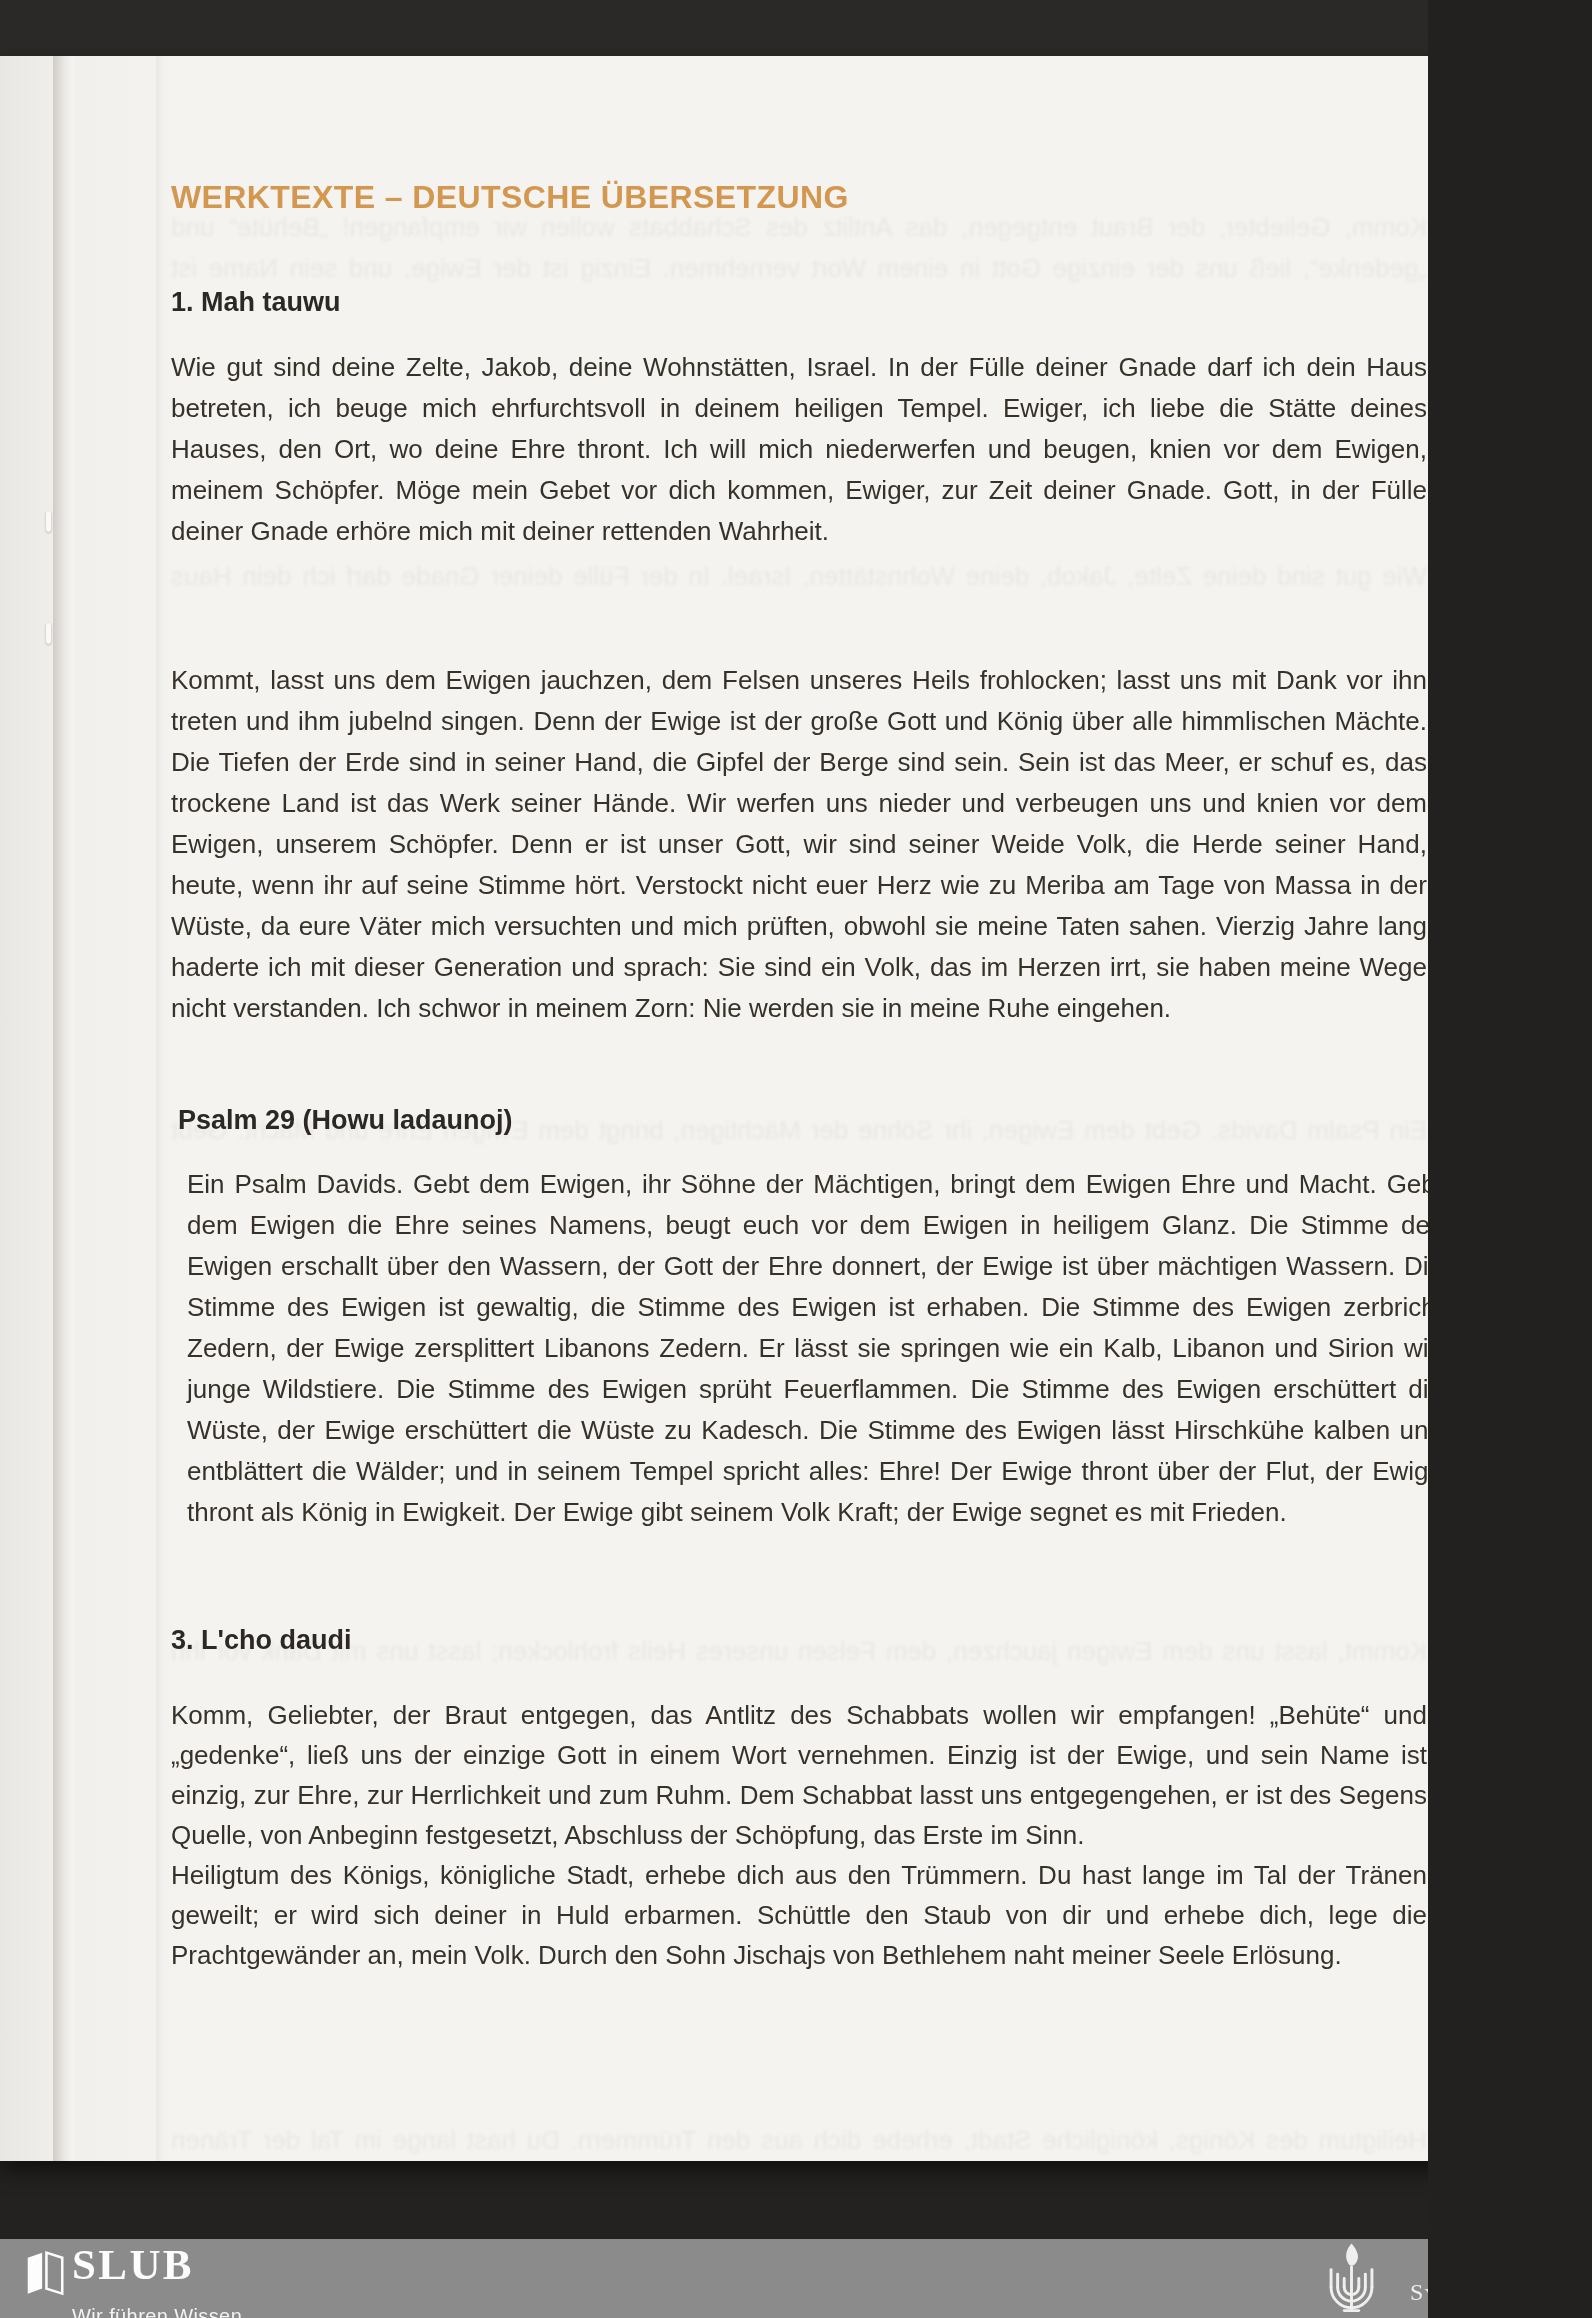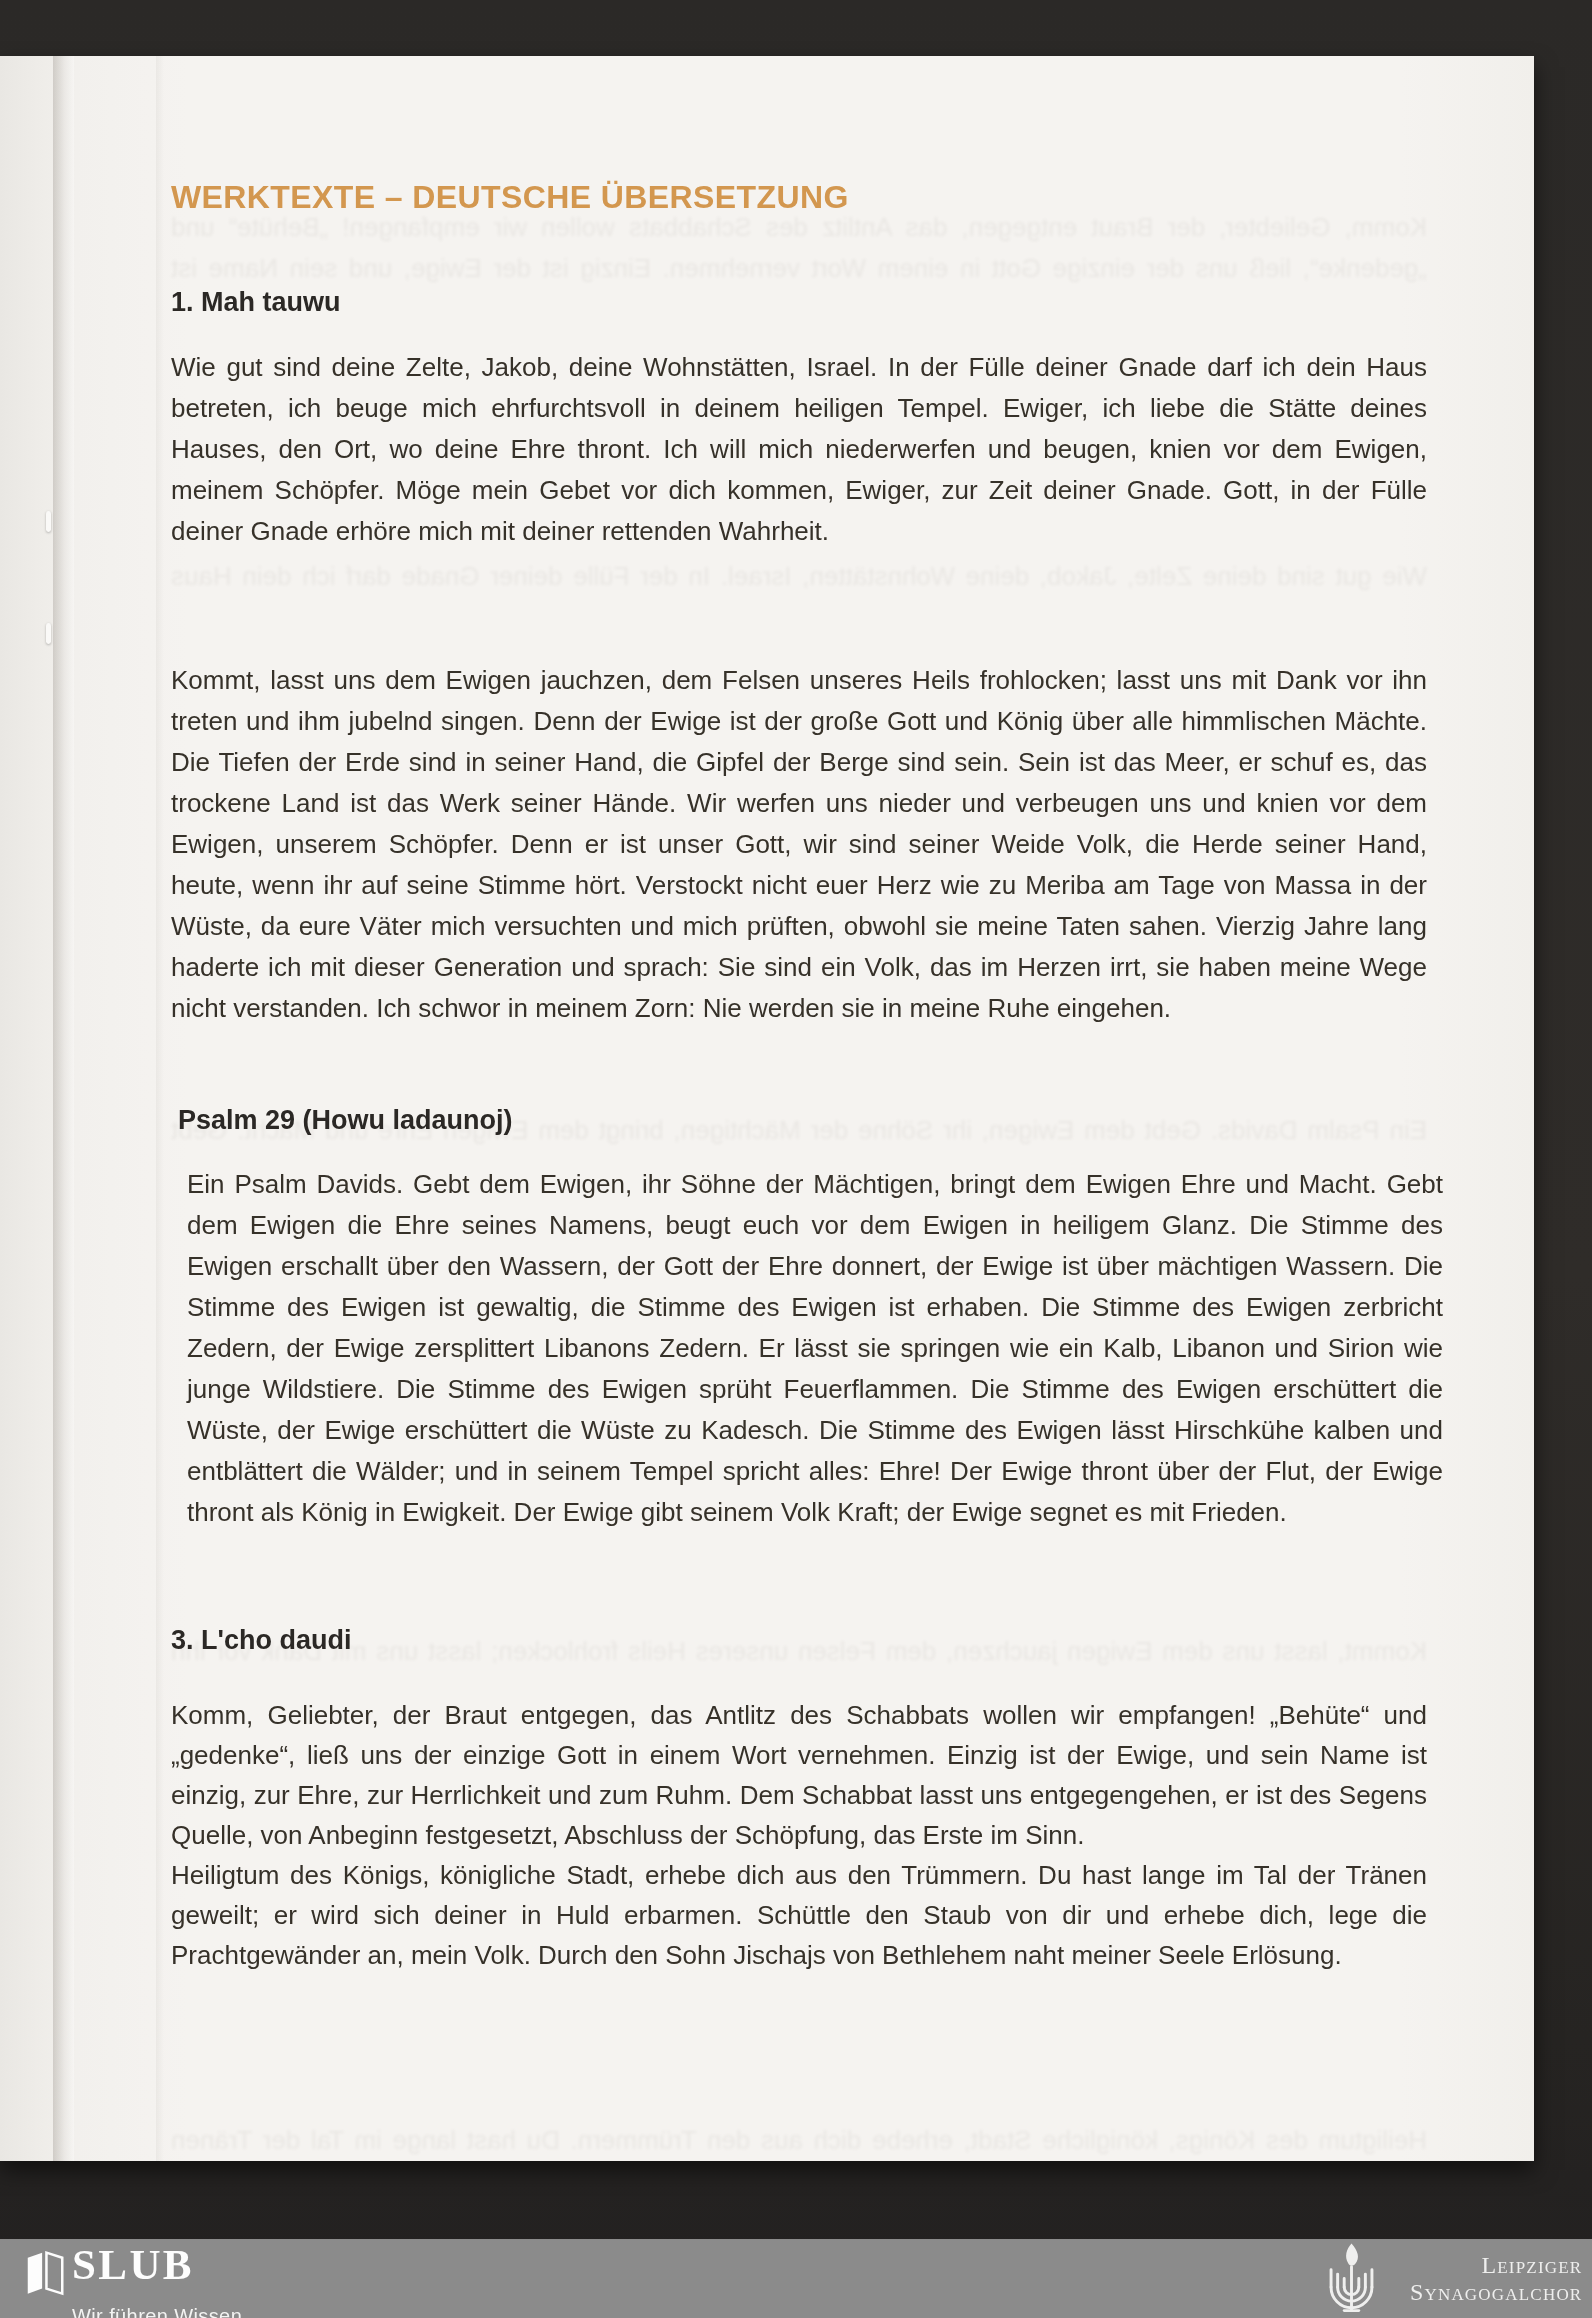--- a/index.html
+++ b/index.html
@@ -1,17 +1,17 @@
 <!DOCTYPE html>
 <html style="font-size:12.7px"><head>
 <meta charset="utf-8">
 <style>
   html,body{margin:0;padding:0;background:#232120;}
   .canvas{
-    position:relative;width:1592px;height:2319px;overflow:hidden;
+    position:relative;width:1428px;height:2319px;overflow:hidden;
     background:linear-gradient(180deg,#2b2927 0%,#2f2c29 55%,#262422 88%,#222020 100%);
     font-family:"Liberation Sans", sans-serif;
   }
   
   .page{
     position:absolute;left:0;top:56px;width:1534px;height:2105px;
     background:linear-gradient(to right,#e9e7e3 0px,#efede9 44px,#f2f0ed 76px,#f5f3f0 187px,#f5f3f0 1401px,#f1efeb 1534px);
     box-shadow:0 9.6px 21px rgba(0,0,0,0.55);
   }
   .crease{

